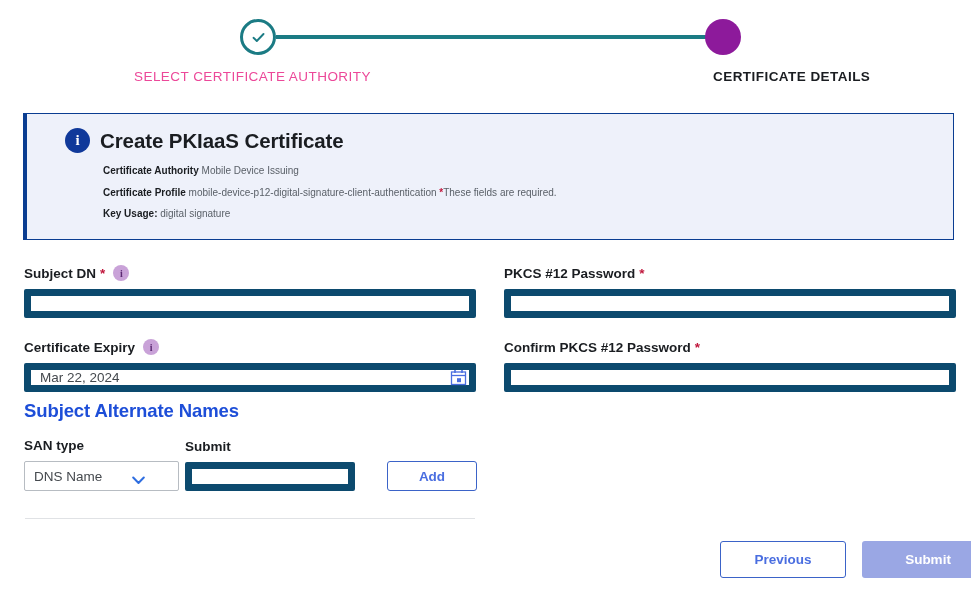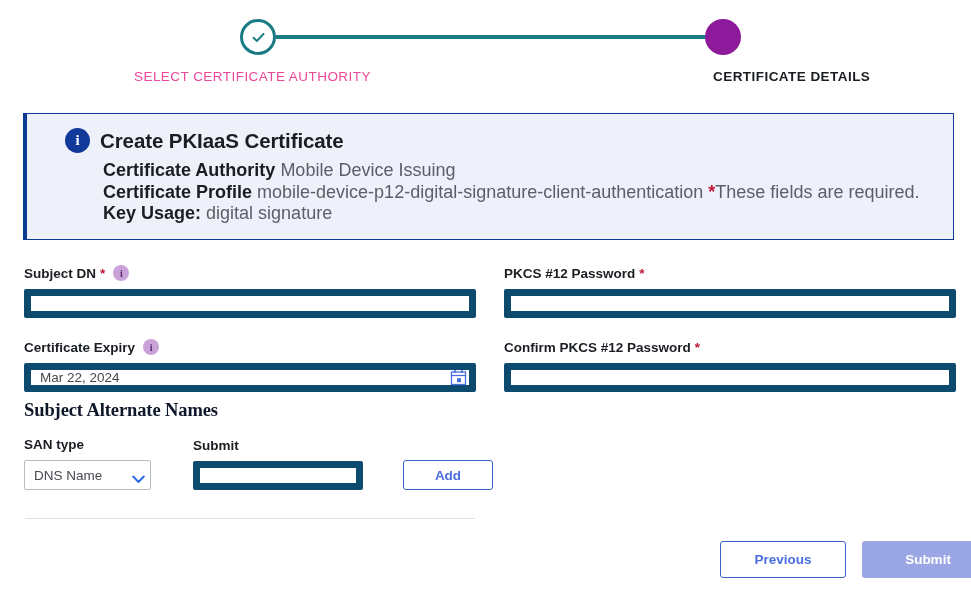--- a/index.html
+++ b/index.html
@@ -106,21 +106,21 @@
     flex: 0 0 auto;
   }
   .banner-title {
     font-size: 20.5px;
     font-weight: 700;
     color: #1a1d21;
     letter-spacing: -0.1px;
   }
   .banner-rows {
     margin: 7px 0 0 58px;
-    font-size: 18px;
+    font-size: 10px;
     line-height: 21.5px;
     color: #5a6068;
   }
   .banner-rows b {
     color: #1a1d21;
     font-weight: 700;
   }
   .req-note { color: #5a6068; }
   .req-star { color: #c0173c; font-weight: 700; }
 
@@ -191,37 +191,36 @@
   
   .san {
     position: absolute;
     left: 24px;
     top: 400px;
     width: 455px;
   }
   .san-title {
     font-size: 18.5px;
     font-weight: 700;
-    color: #0f172a;
+    color: #1d4ed8;
     margin: 0 0 14px 0;
     letter-spacing: -0.1px;
-    font-family: Liberation Serif, serif;
   }
   .san-row {
     display: flex;
     align-items: flex-end;
-    gap: 8px;
+    gap: 0;
   }
   .san-cell-type  { width: 131px; }
   .san-cell-value { width: 170px; margin-left: 30px; }
   .san-cell-add   { margin-left: 32px; }
 
   .select-wrap { position: relative; width: 131px; }
   select.san-select {
-    width: 127px;
+    width: 155px;
     height: 30px;
     border: 1px solid #b7bcc2;
     background: #ffffff;
     border-radius: 2px;
     font-family: "Liberation Sans", sans-serif;
     font-size: 13.5px;
     color: #45494e;
     padding: 0 28px 0 9px;
     -webkit-appearance: none;
     appearance: none;

